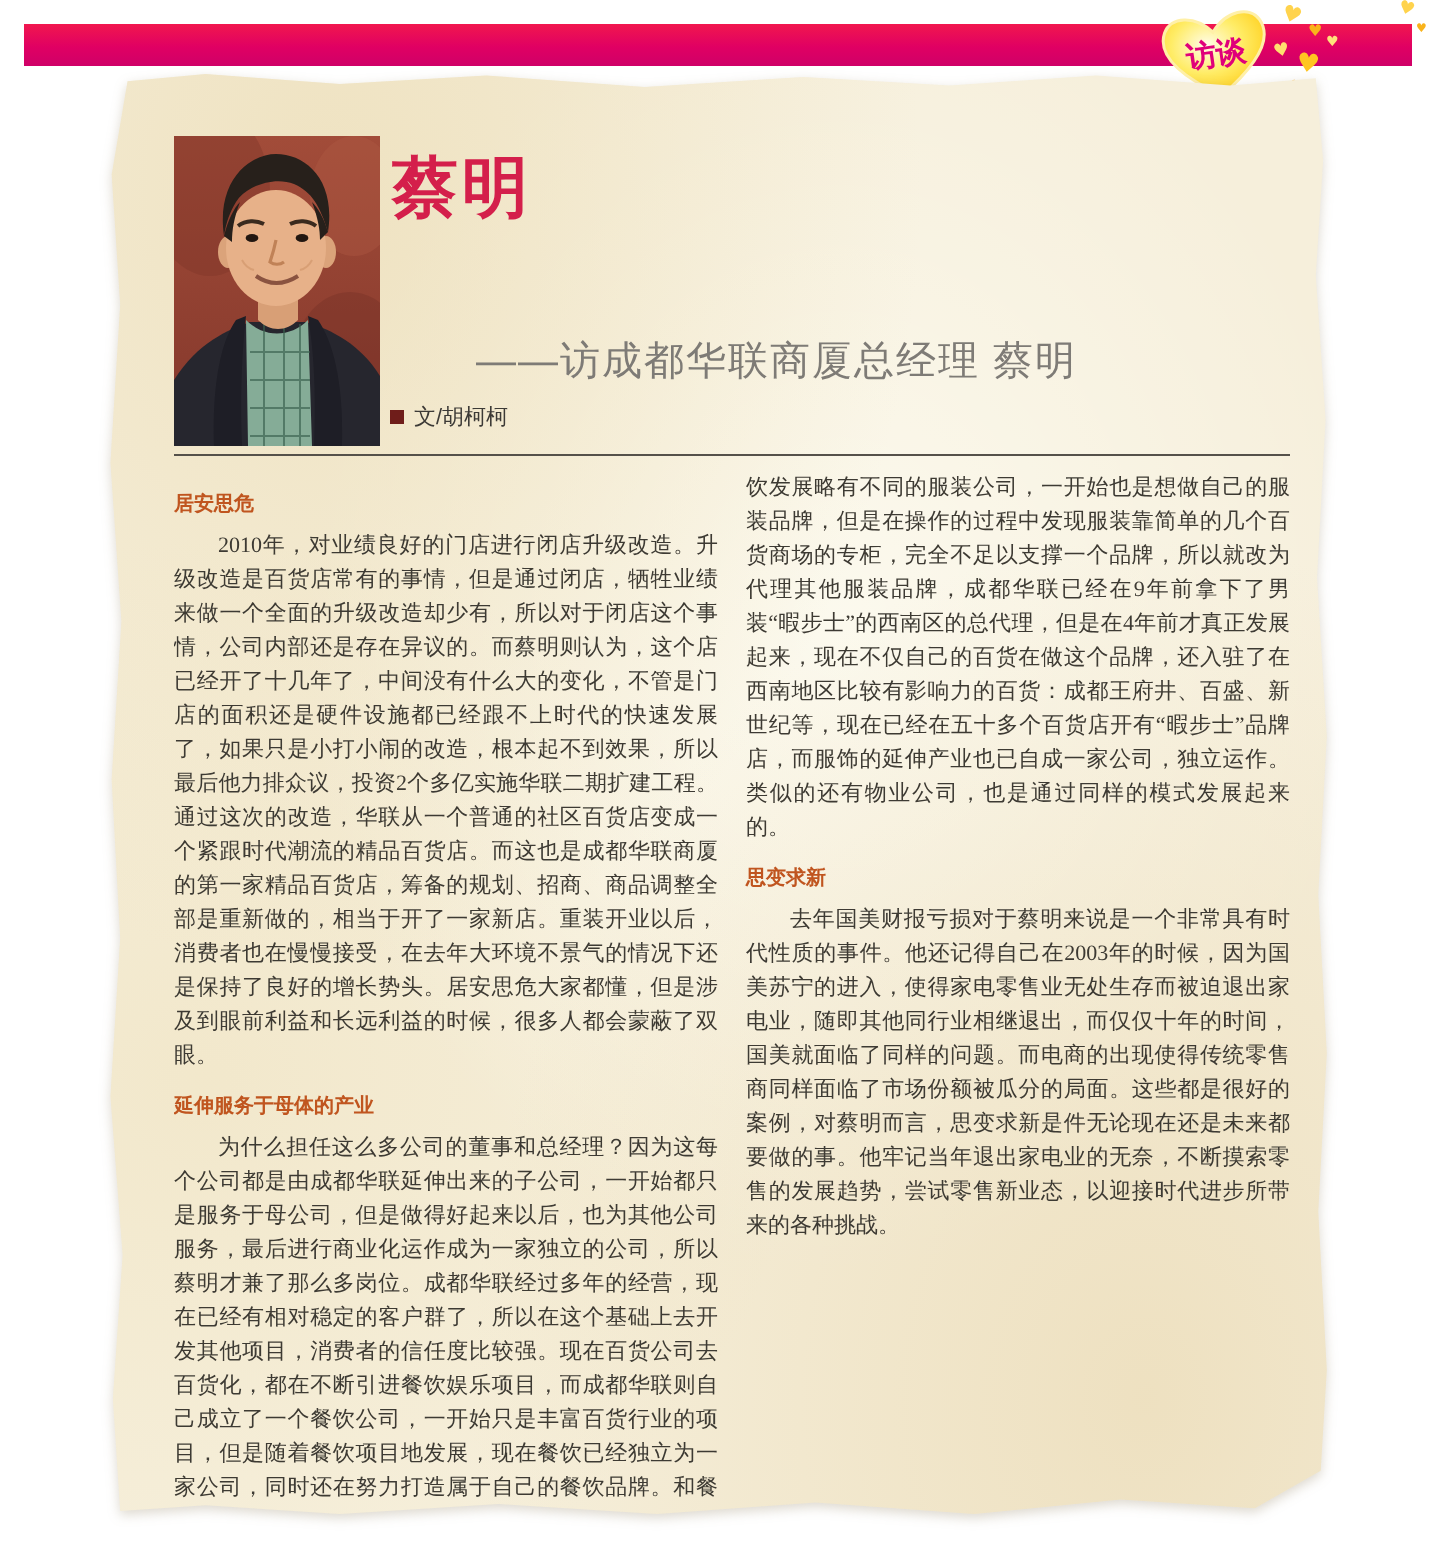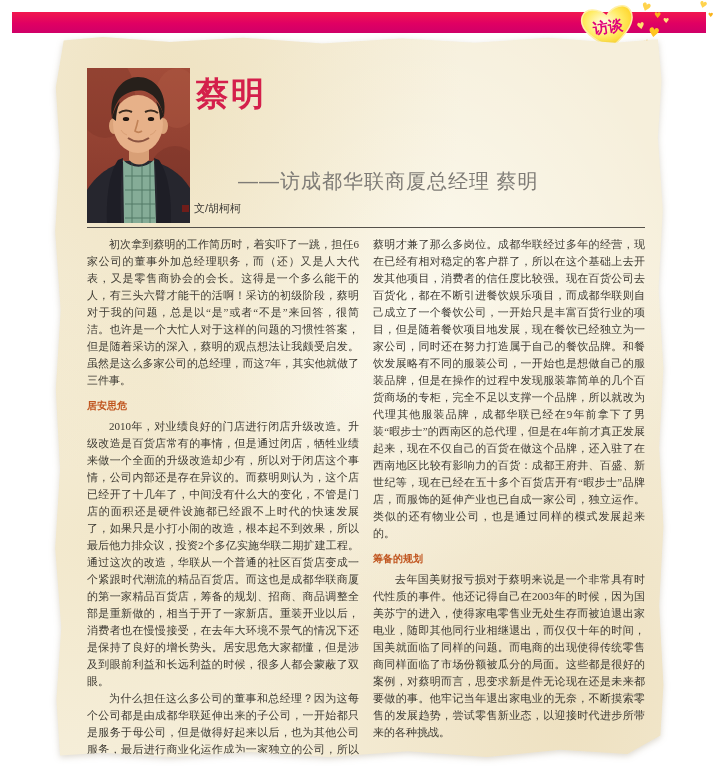--- a/index.html
+++ b/index.html
@@ -44,21 +44,21 @@
 
   .photo{position:absolute;left:33px;top:31px;width:103px;height:155px;}
 
   .name{position:absolute;left:142px;top:39px;font-size:33px;line-height:36px;
         font-weight:bold;color:#d41f4b;letter-spacing:2px;}
   .title{position:absolute;left:140px;top:80px;margin:0;font-size:37px;line-height:44px;
          font-weight:900;color:#17130e;font-family:"Liberation Serif","DejaVu Serif",serif;
          letter-spacing:1px;}
   .subtitle{position:absolute;left:142px;top:132px;font-size:20px;line-height:24px;
             color:#7e7b76;letter-spacing:1px;margin-left:42px;}
-  .byline{position:absolute;left:128px;top:164px;font-size:11px;color:#3c3a36;}
+  .byline{position:absolute;left:141px;top:164px;font-size:11px;color:#3c3a36;}
   .byline .sq{display:inline-block;width:7px;height:7px;background:#6f1d1a;
               margin-right:5px;}
 
   .rule{position:absolute;left:33px;top:190px;width:558px;height:1px;background:#55514a;}
 
   .body{position:absolute;left:33px;top:199px;width:558px;height:528px;
         column-count:2;column-gap:14px;column-fill:auto;overflow:hidden;
         font-family:"Liberation Serif","DejaVu Serif",serif;
         font-size:11px;line-height:17px;color:#3d3a33;text-align:justify;}
   .body p{margin:0;text-indent:2em;orphans:1;widows:1;}
@@ -145,27 +145,27 @@
         <path d="M69,62 Q67,66 63,67" stroke="#d49b70" stroke-width="1" fill="none" opacity="0.8"></path>
       </svg>
 
       <div class="name">蔡明</div>
       <div class="subtitle">——访成都华联商厦总经理 蔡明</div>
       <div class="byline"><span class="sq"></span><span>文/胡柯柯</span></div>
 
       <div class="rule"></div>
 
       <div class="body">
-        <p>初次拿到蔡明的工作简历时，着实吓了一跳，担任6家公司的董事外加总经理职务，而（还）又是人大代表，又是零售商协会的会长。这得是一个多么能干的人，有三头六臂才能干的活啊！采访的初级阶段，蔡明对于我的问题，总是以“是”或者“不是”来回答，很简洁。也许是一个大忙人对于这样的问题的习惯性答案，但是随着采访的深入，蔡明的观点想法让我颇受启发。虽然是这么多家公司的总经理，而这7年，其实他就做了三件事。</p>
 
         <h2>居安思危</h2>
         <p>2010年，对业绩良好的门店进行闭店升级改造。升级改造是百货店常有的事情，但是通过闭店，牺牲业绩来做一个全面的升级改造却少有，所以对于闭店这个事情，公司内部还是存在异议的。而蔡明则认为，这个店已经开了十几年了，中间没有什么大的变化，不管是门店的面积还是硬件设施都已经跟不上时代的快速发展了，如果只是小打小闹的改造，根本起不到效果，所以最后他力排众议，投资2个多亿实施华联二期扩建工程。通过这次的改造，华联从一个普通的社区百货店变成一个紧跟时代潮流的精品百货店。而这也是成都华联商厦的第一家精品百货店，筹备的规划、招商、商品调整全部是重新做的，相当于开了一家新店。重装开业以后，消费者也在慢慢接受，在去年大环境不景气的情况下还是保持了良好的增长势头。居安思危大家都懂，但是涉及到眼前利益和长远利益的时候，很多人都会蒙蔽了双眼。</p>
 
+        <h2>延伸服务于母体的产业</h2>
         <p>为什么担任这么多公司的董事和总经理？因为这每个公司都是由成都华联延伸出来的子公司，一开始都只是服务于母公司，但是做得好起来以后，也为其他公司服务，最后进行商业化运作成为一家独立的公司，所以蔡明才兼了那么多岗位。成都华联经过多年的经营，现在已经有相对稳定的客户群了，所以在这个基础上去开发其他项目，消费者的信任度比较强。现在百货公司去百货化，都在不断引进餐饮娱乐项目，而成都华联则自己成立了一个餐饮公司，一开始只是丰富百货行业的项目，但是随着餐饮项目地发展，现在餐饮已经独立为一家公司，同时还在努力打造属于自己的餐饮品牌。和餐饮发展略有不同的服装公司，一开始也是想做自己的服装品牌，但是在操作的过程中发现服装靠简单的几个百货商场的专柜，完全不足以支撑一个品牌，所以就改为代理其他服装品牌，成都华联已经在9年前拿下了男装“暇步士”的西南区的总代理，但是在4年前才真正发展起来，现在不仅自己的百货在做这个品牌，还入驻了在西南地区比较有影响力的百货：成都王府井、百盛、新世纪等，现在已经在五十多个百货店开有“暇步士”品牌店，而服饰的延伸产业也已自成一家公司，独立运作。类似的还有物业公司，也是通过同样的模式发展起来的。</p>
 
-        <h2>筹备的规划</h2>
+        <h2>思变求新</h2>
         <p>去年国美财报亏损对于蔡明来说是一个非常具有时代性质的事件。他还记得自己在2003年的时候，因为国美苏宁的进入，使得家电零售业无处生存而被迫退出家电业，随即其他同行业相继退出，而仅仅十年的时间，国美就面临了同样的问题。而电商的出现使得传统零售商同样面临了市场份额被瓜分的局面。这些都是很好的案例，对蔡明而言，思变求新是件无论现在还是未来都要做的事。他牢记当年退出家电业的无奈，不断摸索零售的发展趋势，尝试零售新业态，以迎接时代进步所带来的各种挑战。</p>
 
       </div>
 
     </div>
   </div>
 </div>
 
 </body></html>

